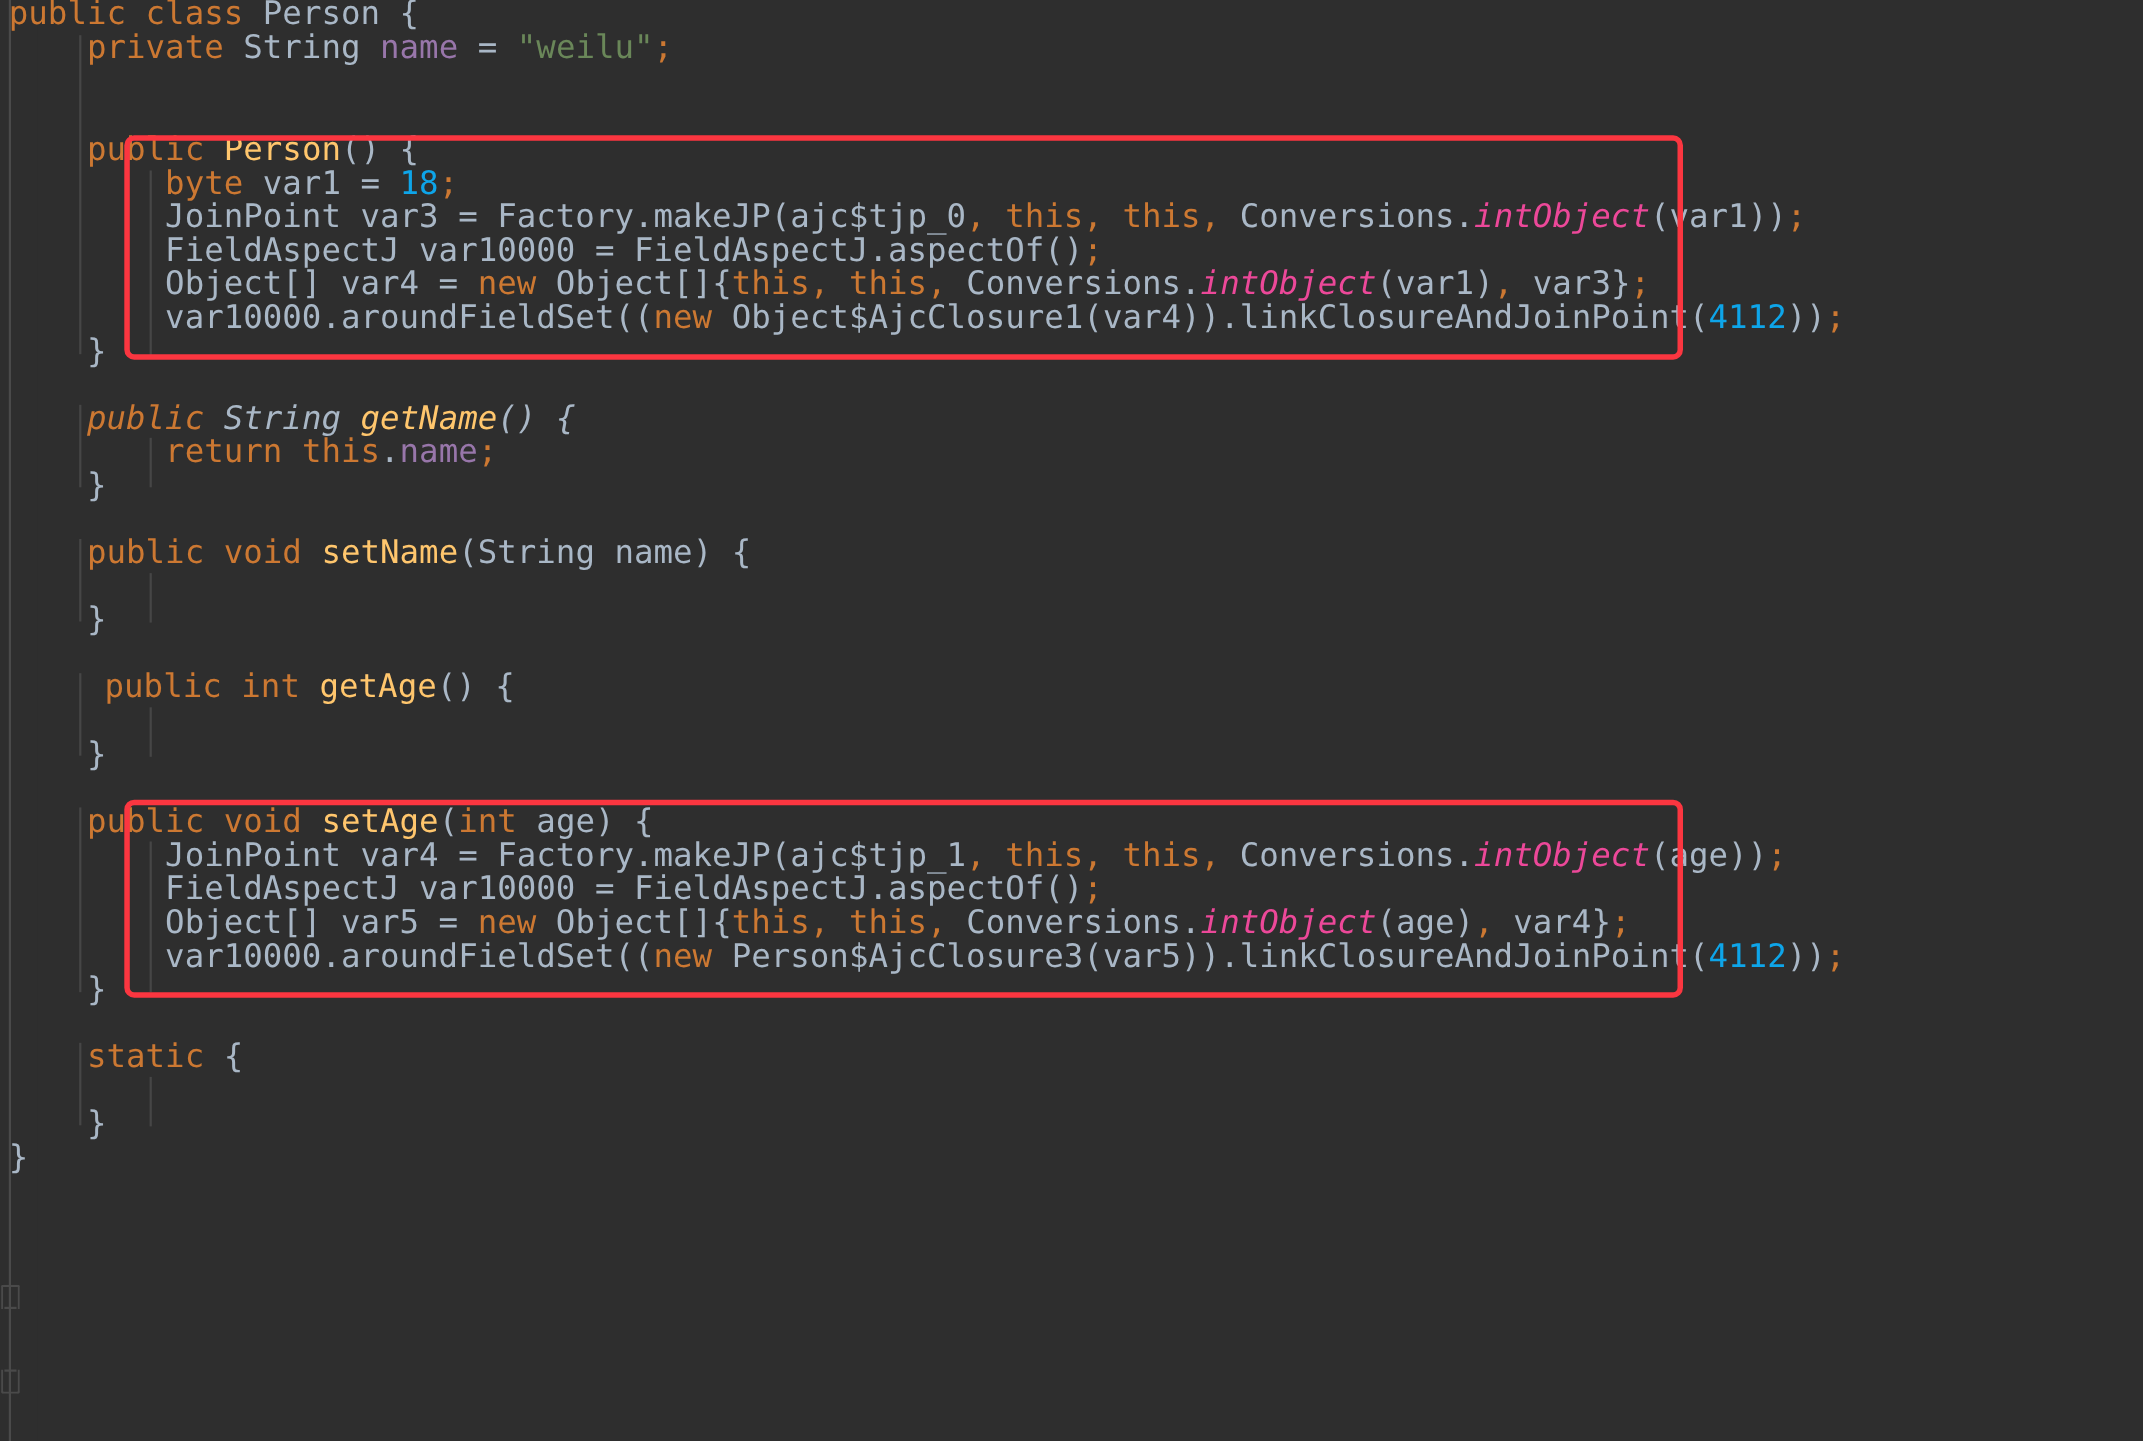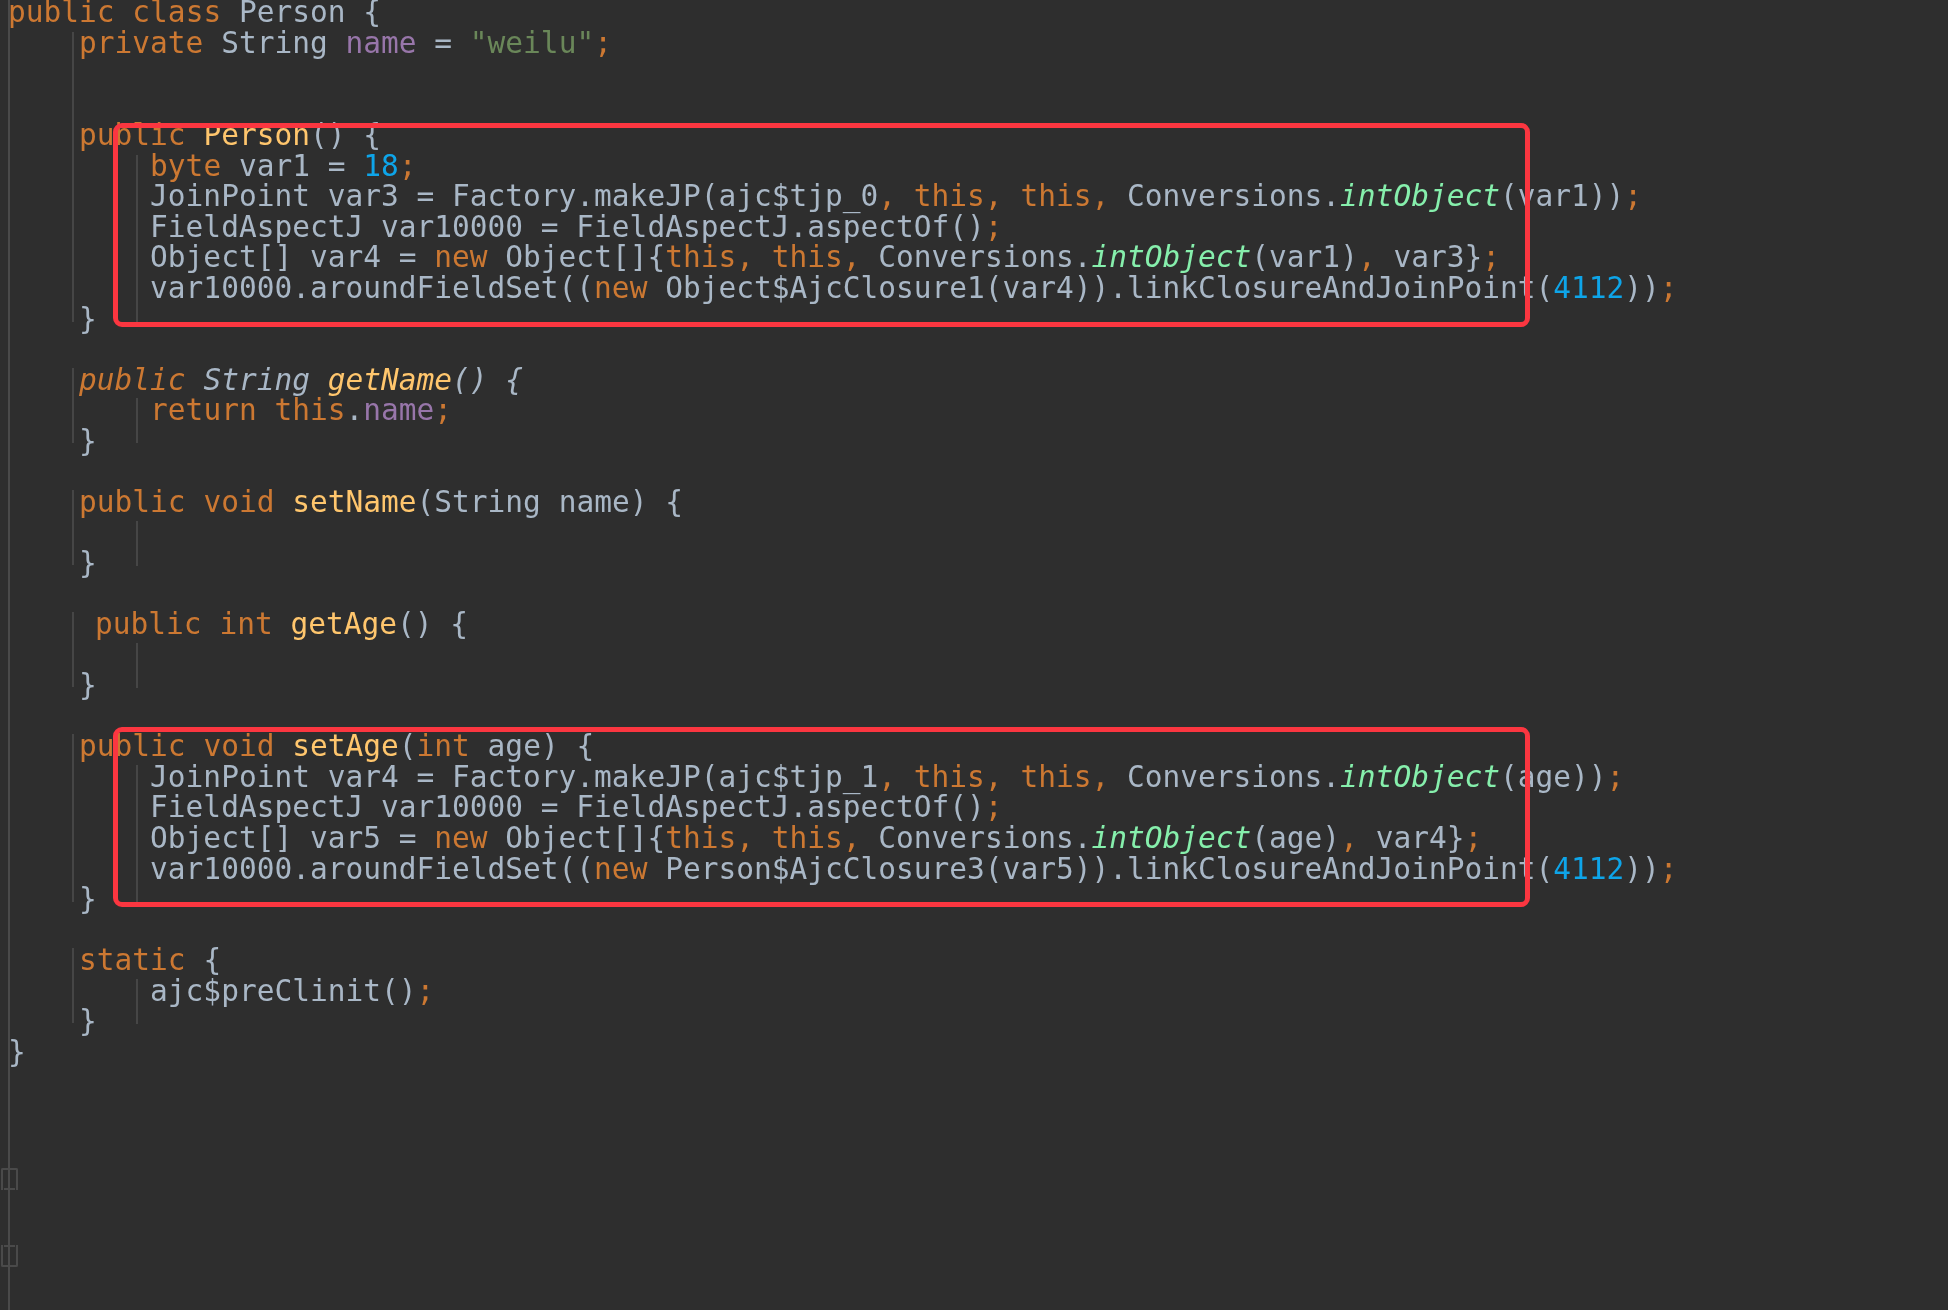--- a/index.html
+++ b/index.html
@@ -88,21 +88,21 @@
 
   
   .kw   { color: #cc7832; }           
   .cls  { color: #a9b7c6; }           
   .mth  { color: #ffc66d; }           
   .fld  { color: #9876aa; }           
   .str  { color: #6a8759; }           
   .num  { color: #0ea5e9; text-align: right; }           
   .pun  { color: #a9b7c6; }           
   .semi { color: #cc7832; }           
-  .stat { color: #86efac; font-style: italic; }  
+  .stat { color: #ec4899; font-style: italic; }  
 
   
   .redbox {
     position: absolute;
     border: 5px solid #fb3640;
     border-radius: 9px;
     box-sizing: border-box;
     pointer-events: none;
     background: transparent;
   }
@@ -150,21 +150,20 @@
     <div class="line" style="top:548px;  left:8px;"><span class="pun">    }</span></div>
     <div class="line" style="top:609px;  left:24px;"><span class="pun">    </span><span class="kw">public</span><span class="pun"> </span><span class="kw">int</span><span class="pun"> </span><span class="mth">getAge</span><span class="pun">() {</span></div>
     <div class="line" style="top:670px;  left:8px;"><span class="pun">    }</span></div>
     <div class="line" style="top:731px;  left:8px;"><span class="pun">    </span><span class="kw">public</span><span class="pun"> </span><span class="kw">void</span><span class="pun"> </span><span class="mth">setAge</span><span class="pun">(</span><span class="kw">int</span><span class="pun"> age) {</span></div>
     <div class="line" style="top:762px;  left:8px;"><span class="cls">        JoinPoint var4 = Factory.makeJP(ajc$tjp_1</span><span class="semi">,</span><span class="pun"> </span><span class="kw">this</span><span class="semi">,</span><span class="pun"> </span><span class="kw">this</span><span class="semi">,</span><span class="pun"> </span><span class="cls">Conversions.</span><span class="stat">intObject</span><span class="cls">(age))</span><span class="semi">;</span></div>
     <div class="line" style="top:792px;  left:8px;"><span class="cls">        FieldAspectJ var10000 = FieldAspectJ.aspectOf()</span><span class="semi">;</span></div>
     <div class="line" style="top:823px;  left:8px;"><span class="cls">        Object[] var5 = </span><span class="kw">new</span><span class="cls"> Object[]{</span><span class="kw">this</span><span class="semi">,</span><span class="pun"> </span><span class="kw">this</span><span class="semi">,</span><span class="pun"> </span><span class="cls">Conversions.</span><span class="stat">intObject</span><span class="cls">(age)</span><span class="semi">,</span><span class="cls"> var4}</span><span class="semi">;</span></div>
     <div class="line" style="top:854px;  left:8px;"><span class="cls">        var10000.aroundFieldSet((</span><span class="kw">new</span><span class="cls"> Person$AjcClosure3(var5)).linkClosureAndJoinPoint(</span><span class="num">4112</span><span class="cls">))</span><span class="semi">;</span></div>
     <div class="line" style="top:884px;  left:8px;"><span class="pun">    }</span></div>
     <div class="line" style="top:945px;  left:8px;"><span class="pun">    </span><span class="kw">static</span><span class="pun"> {</span></div>
-    <div class="line" style="top:976px;  left:8px;"><span class="cls">        ajc$preClinit()</span><span class="semi">;</span></div>
     <div class="line" style="top:1006px; left:8px;"><span class="pun">    }</span></div>
     <div class="line" style="top:1037px; left:8px;"><span class="pun">}</span></div>
   </div>
 
   <div class="redbox" style="left:113px; top:123px; width:1417px; height:204px;"></div>
   <div class="redbox" style="left:113px; top:727px; width:1417px; height:180px;"></div>
 
 </div>
 
 </body></html>

